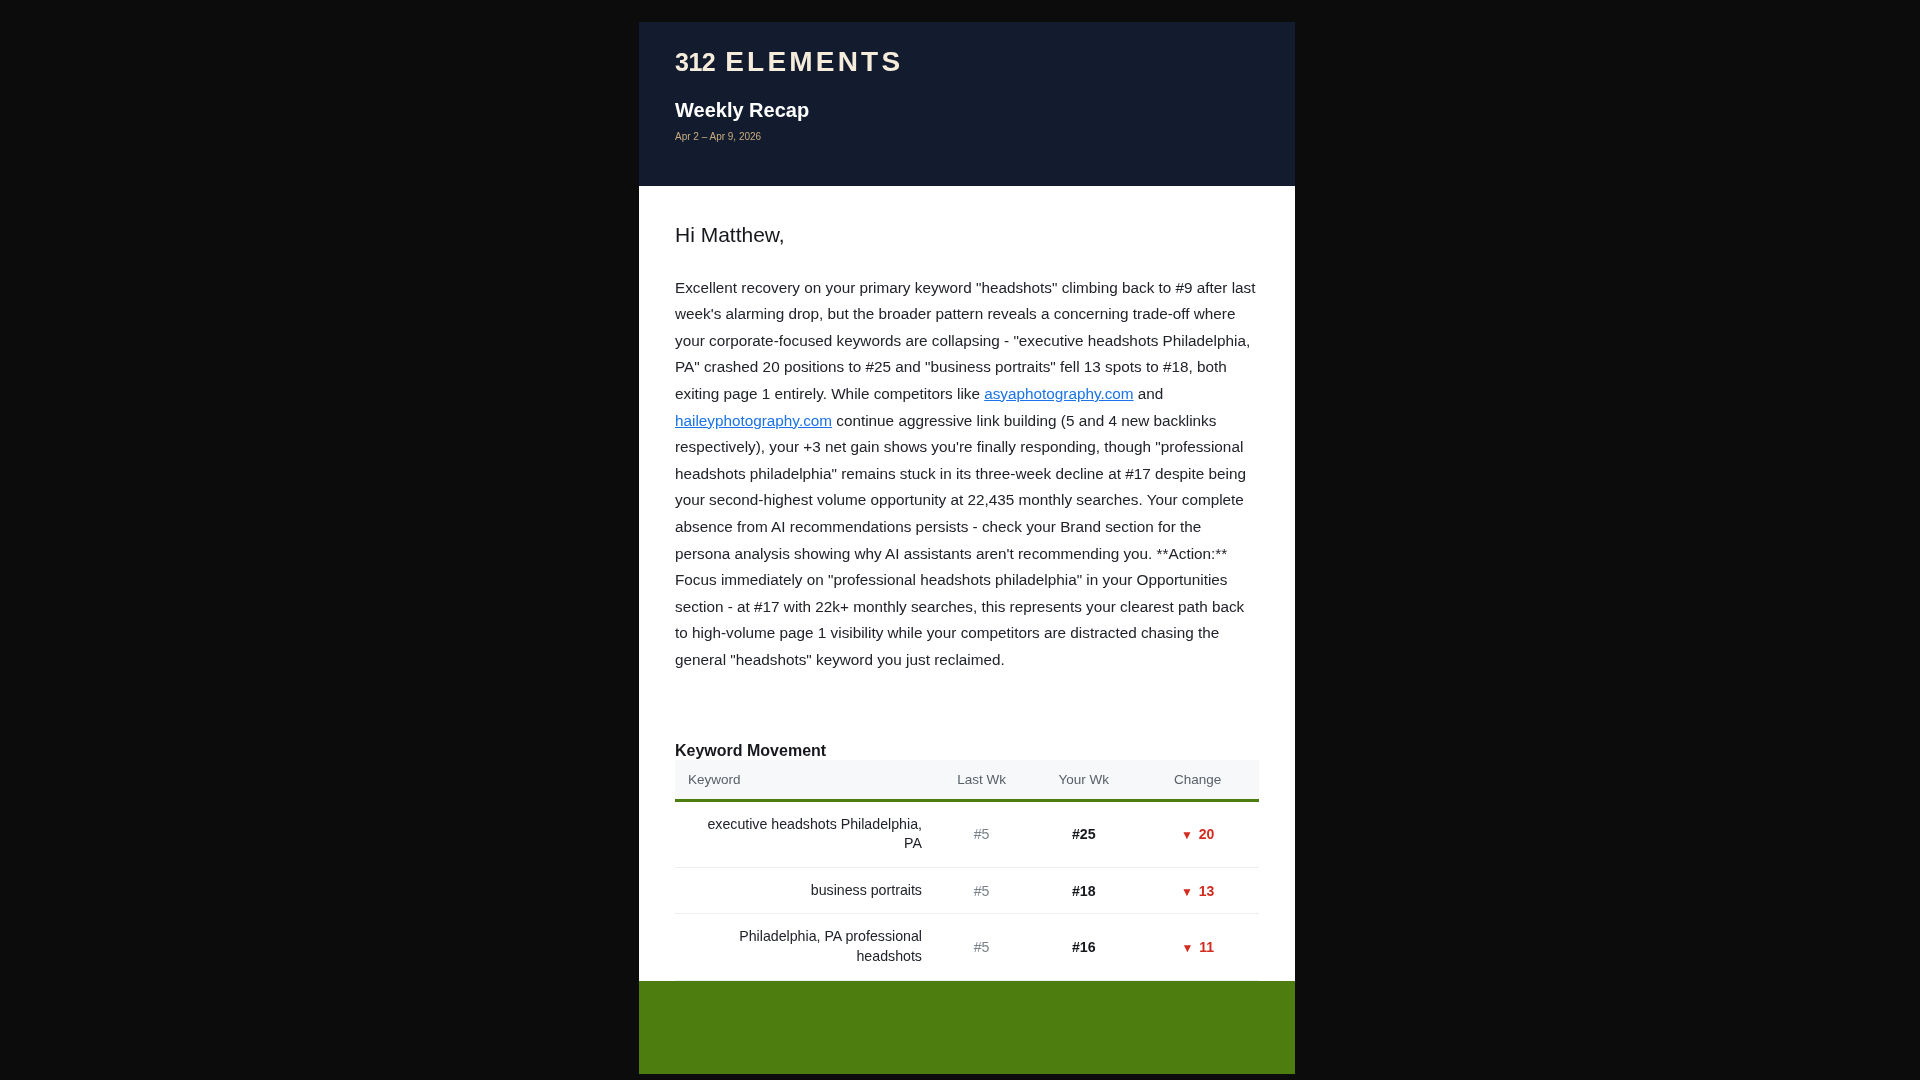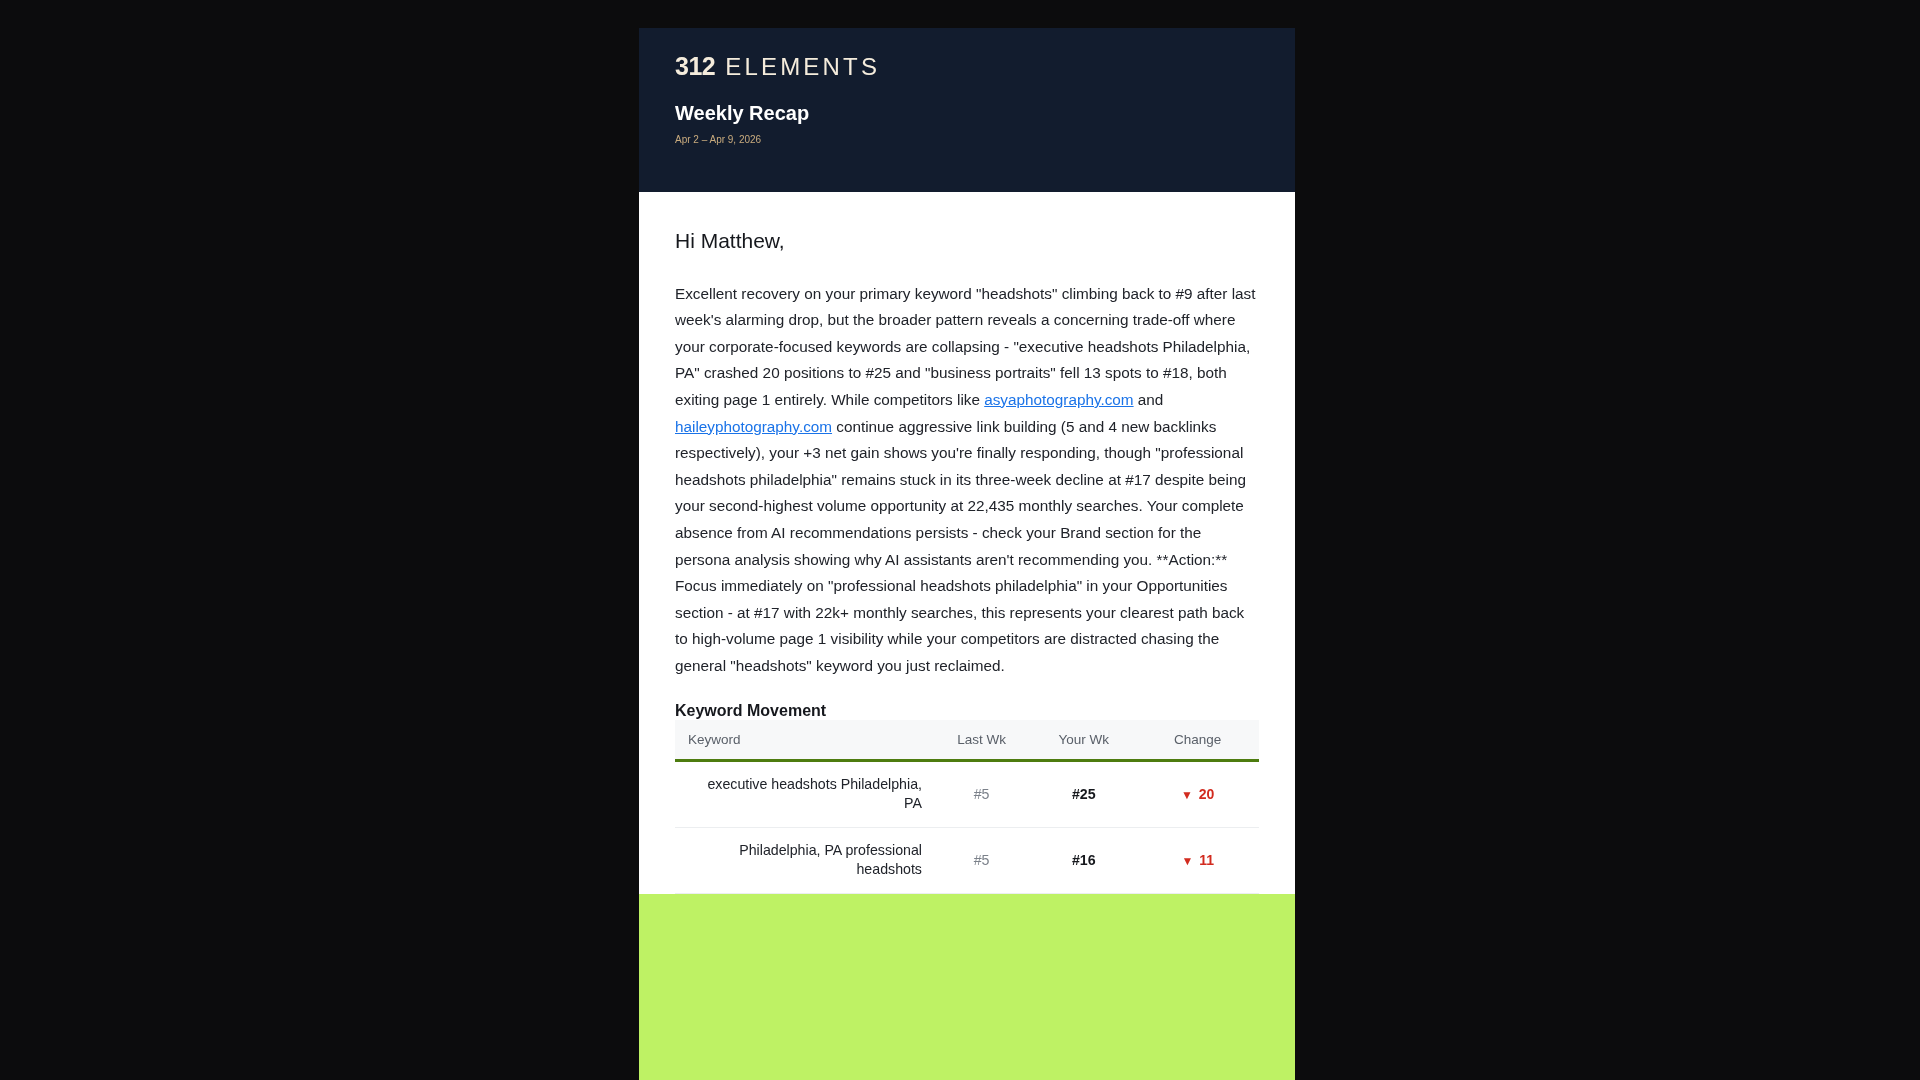--- a/index.html
+++ b/index.html
@@ -20,24 +20,24 @@
     position: relative;
     width: 1920px;
     height: 1080px;
     background: #0c0c0d;
   }
 
   
   .email-card {
     position: absolute;
     left: 639px;
-    top: 28px;
+    top: 22px;
     width: 656px;
     min-height: 1052px;
-    background: #bef264;
+    background: #4d7c0f;
     overflow: hidden;
   }
 
   
   .email-header {
     background: #121c2e;
     padding: 26px 36px 30px 36px;
     height: 164px;
   }
 
@@ -48,22 +48,22 @@
     margin-bottom: 22px;
   }
   .brand-mark {
     font-size: 25px;
     font-weight: bold;
     color: #f5ecdc;
     letter-spacing: -0.5px;
     line-height: 1;
   }
   .brand-word {
-    font-size: 24px;
-    font-weight: 400;
+    font-size: 28px;
+    font-weight: 700;
     color: #f5ecdc;
     letter-spacing: 3.2px;
     line-height: 1;
     margin-left: 10px;
   }
 
   .header-title {
     font-size: 20px;
     font-weight: bold;
     color: #ffffff;
@@ -87,21 +87,21 @@
     color: #16181d;
     line-height: 1.5;
     margin-bottom: 24px;
     font-weight: 400;
   }
 
   .intro-paragraph {
     font-size: 15.3px;
     color: #20232a;
     line-height: 1.74;
-    margin-bottom: 22px;
+    margin-bottom: 68px;
     text-align: left;
   }
   .intro-paragraph a {
     color: #1a73e8;
     text-decoration: underline;
   }
 
   
   .section-heading {
     font-size: 16px;
@@ -201,20 +201,26 @@
           </tr>
         </thead>
         <tbody id="kw-tbody">
             <tr>
               <td class="cell-keyword">executive headshots Philadelphia, PA</td>
               <td class="cell-lastwk">#5</td>
               <td class="cell-thiswk">#25</td>
               <td class="cell-change change-down"><span class="arrow">▼</span> 20</td>
             </tr>
             <tr>
+              <td class="cell-keyword">business portraits</td>
+              <td class="cell-lastwk">#5</td>
+              <td class="cell-thiswk">#18</td>
+              <td class="cell-change change-down"><span class="arrow">▼</span> 13</td>
+            </tr>
+            <tr>
               <td class="cell-keyword">Philadelphia, PA professional headshots</td>
               <td class="cell-lastwk">#5</td>
               <td class="cell-thiswk">#16</td>
               <td class="cell-change change-down"><span class="arrow">▼</span> 11</td>
             </tr>
           </tbody>
       </table>
 
     </div>
   </div>

